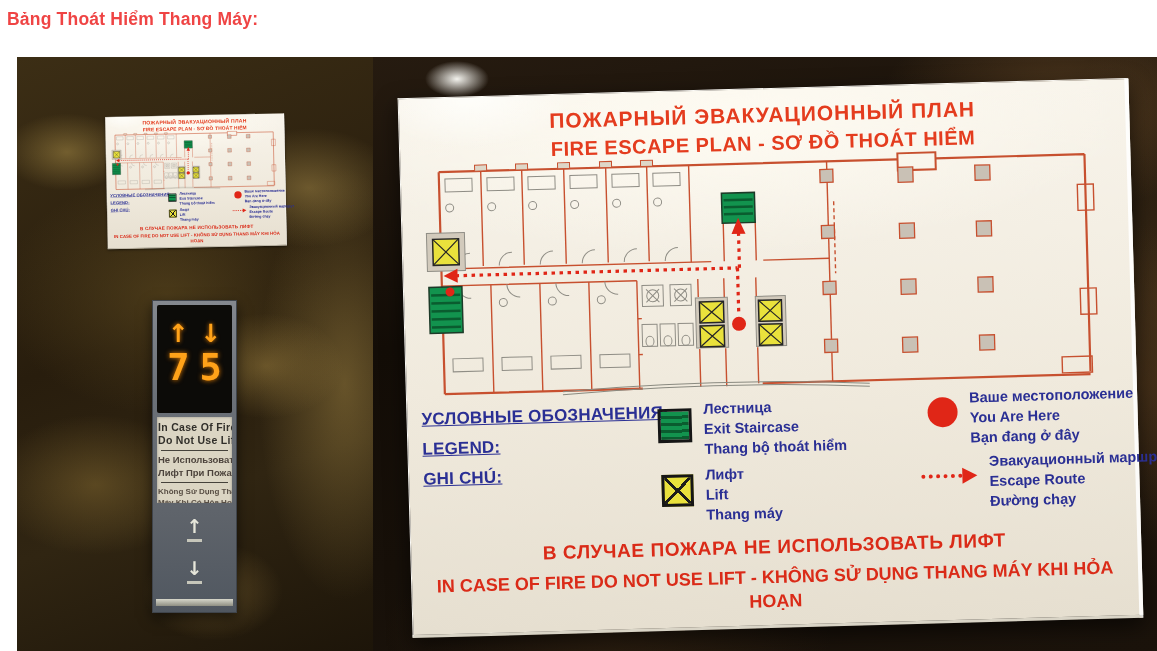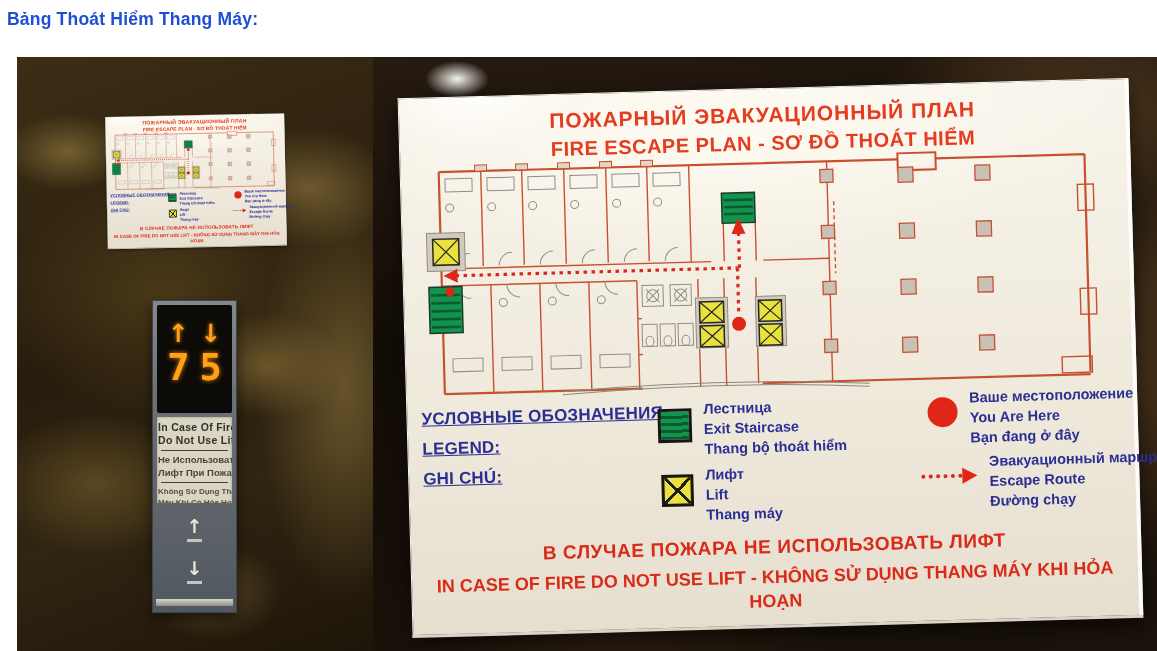--- a/index.html
+++ b/index.html
@@ -1,18 +1,18 @@
 <!DOCTYPE html>
 <html><head>
 <meta charset="utf-8">
 <style>
   * { margin:0; padding:0; box-sizing:border-box; }
   html,body { background:#ffffff; width:1157px; font-family:"Liberation Sans",sans-serif; }
 
-  .page-title { font:bold 17.5px/22px "Liberation Sans",sans-serif; color:#1d4ed8; margin:8px 0 0 7px; letter-spacing:.2px; }
+  .page-title { font:bold 17.5px/22px "Liberation Sans",sans-serif; color:#ef4444; margin:8px 0 0 7px; letter-spacing:.2px; }
 
   .collage { position:relative; margin:27px 0 0 17px; width:1140px; height:594px; overflow:hidden; }
   .photo { position:absolute; top:0; height:594px; overflow:hidden; }
 
   
   .photo-left { left:0; width:356px;
     background:
       radial-gradient(90px 55px at 14% 16%, rgba(165,138,70,.55), transparent 70%),
       radial-gradient(130px 85px at 82% 22%, rgba(170,142,75,.5), transparent 70%),
       radial-gradient(110px 75px at 70% 52%, rgba(150,122,60,.55), transparent 70%),

